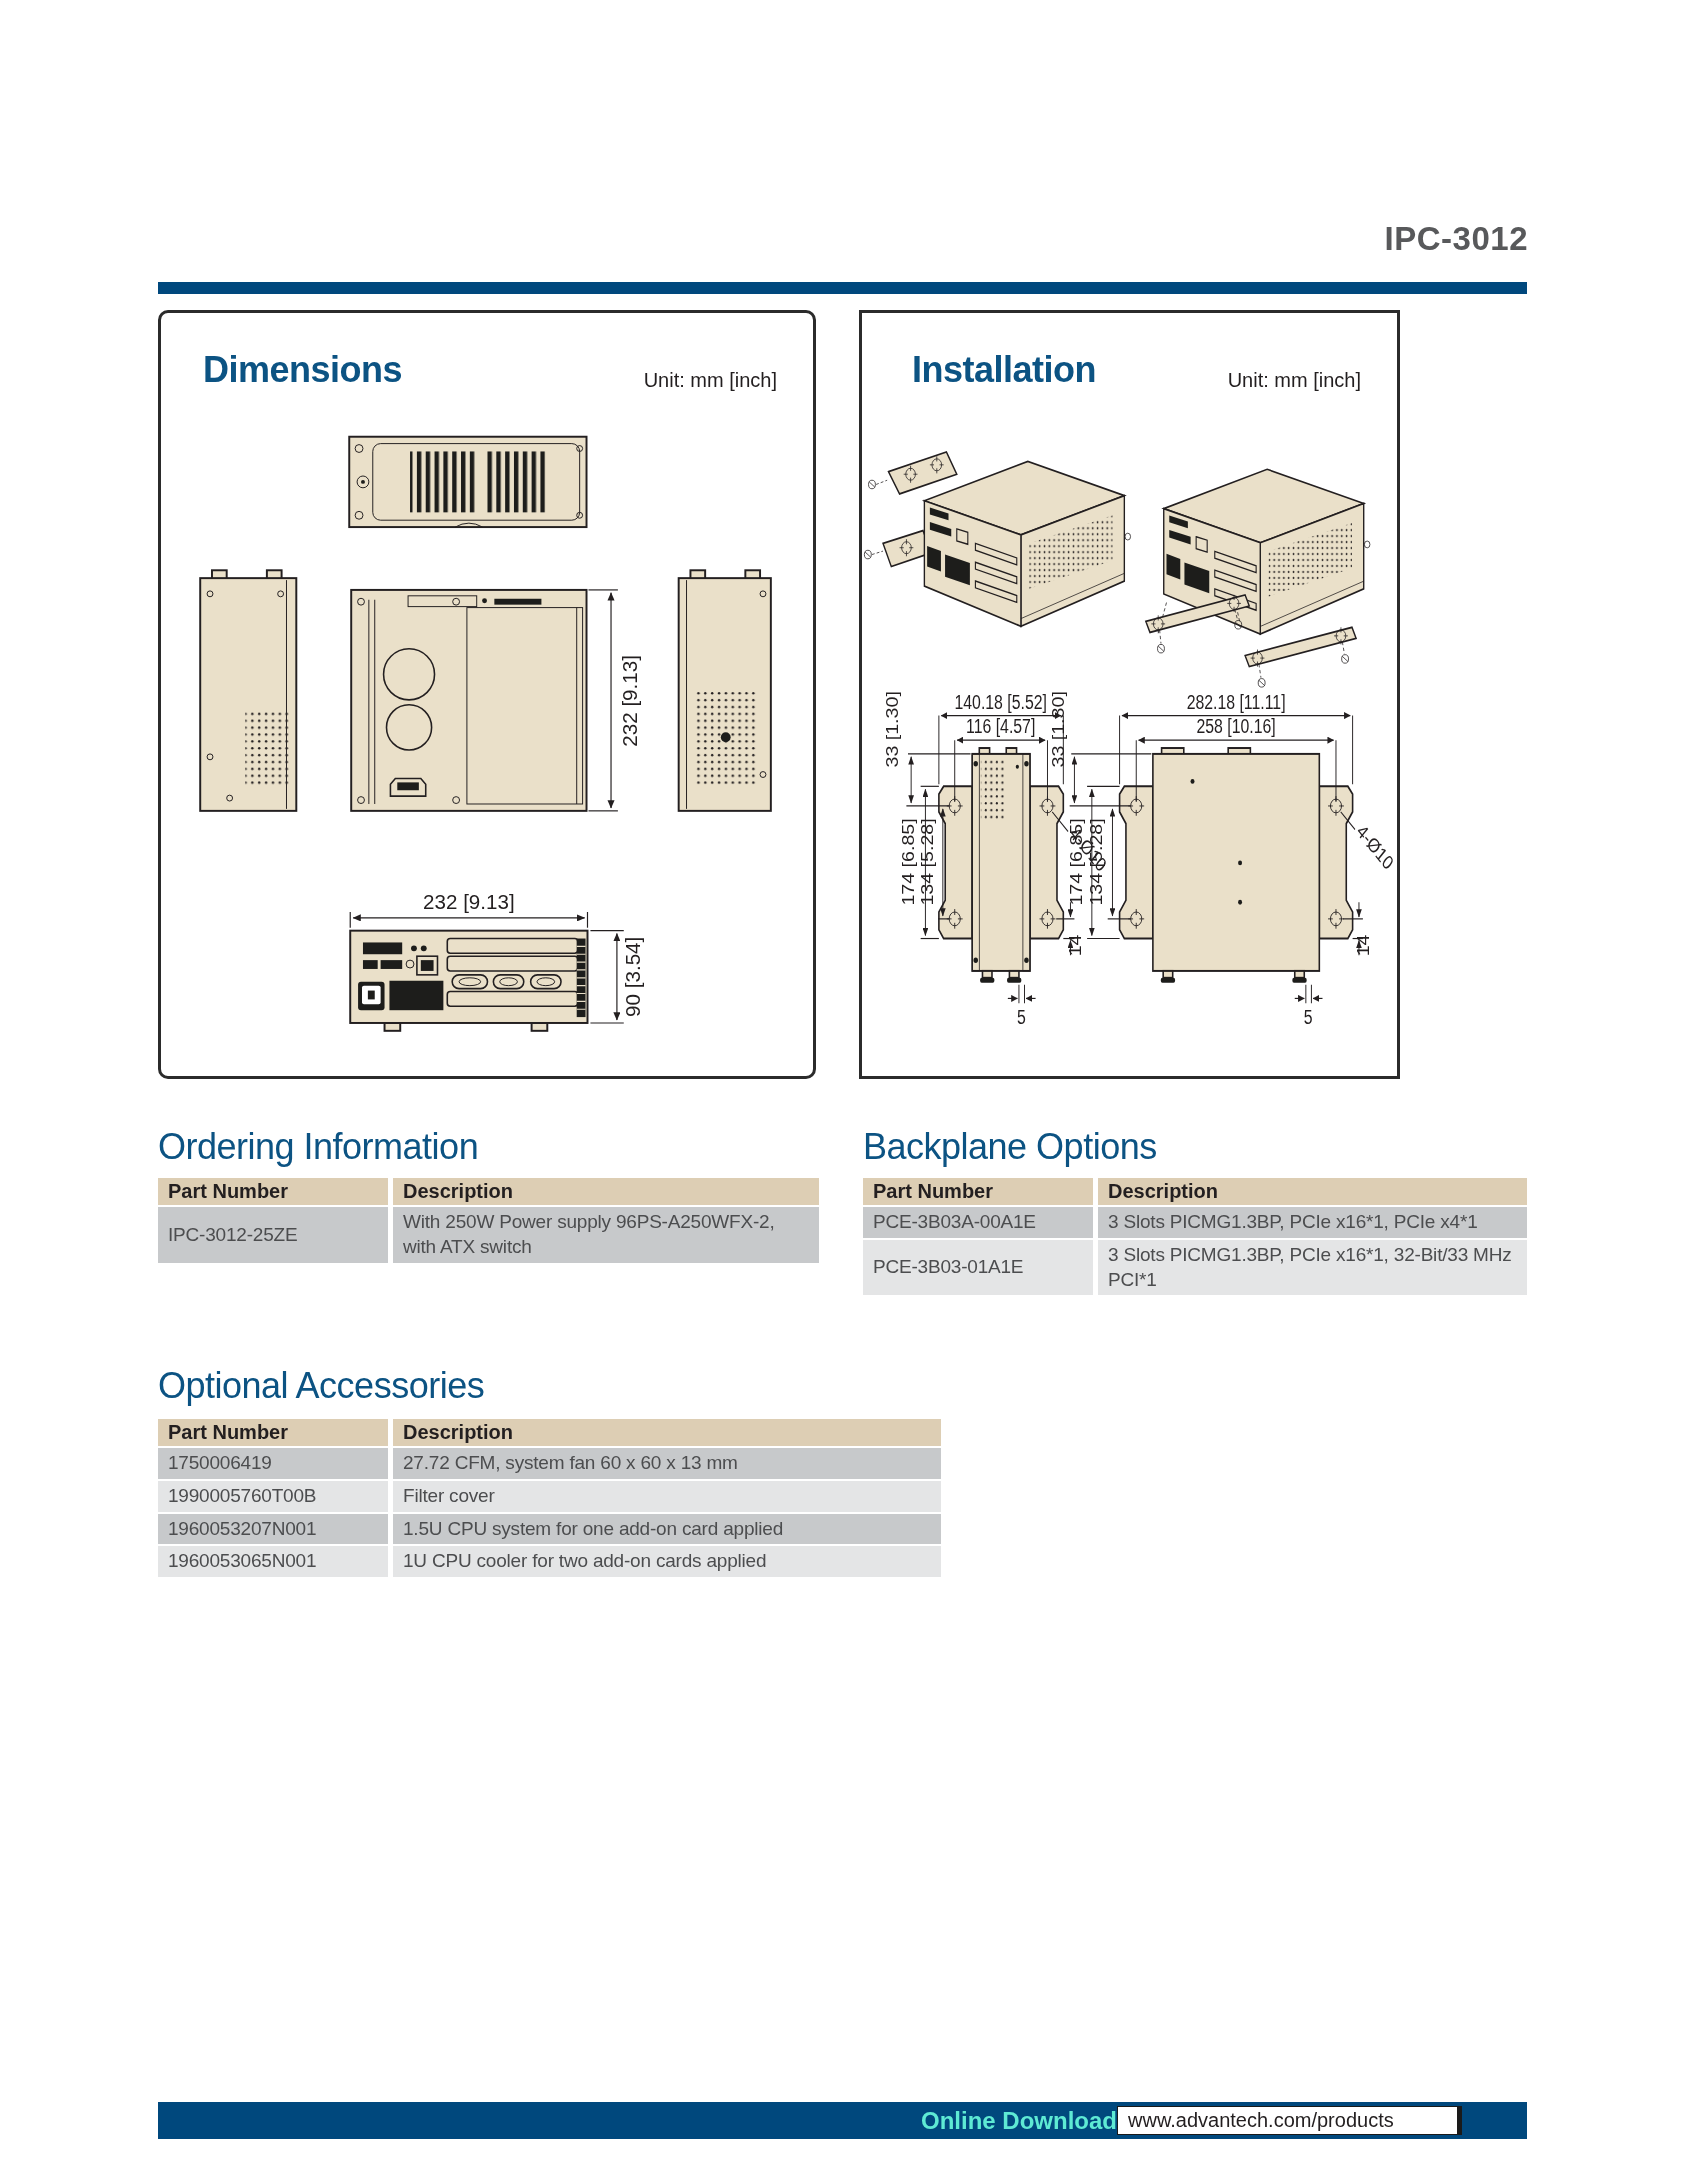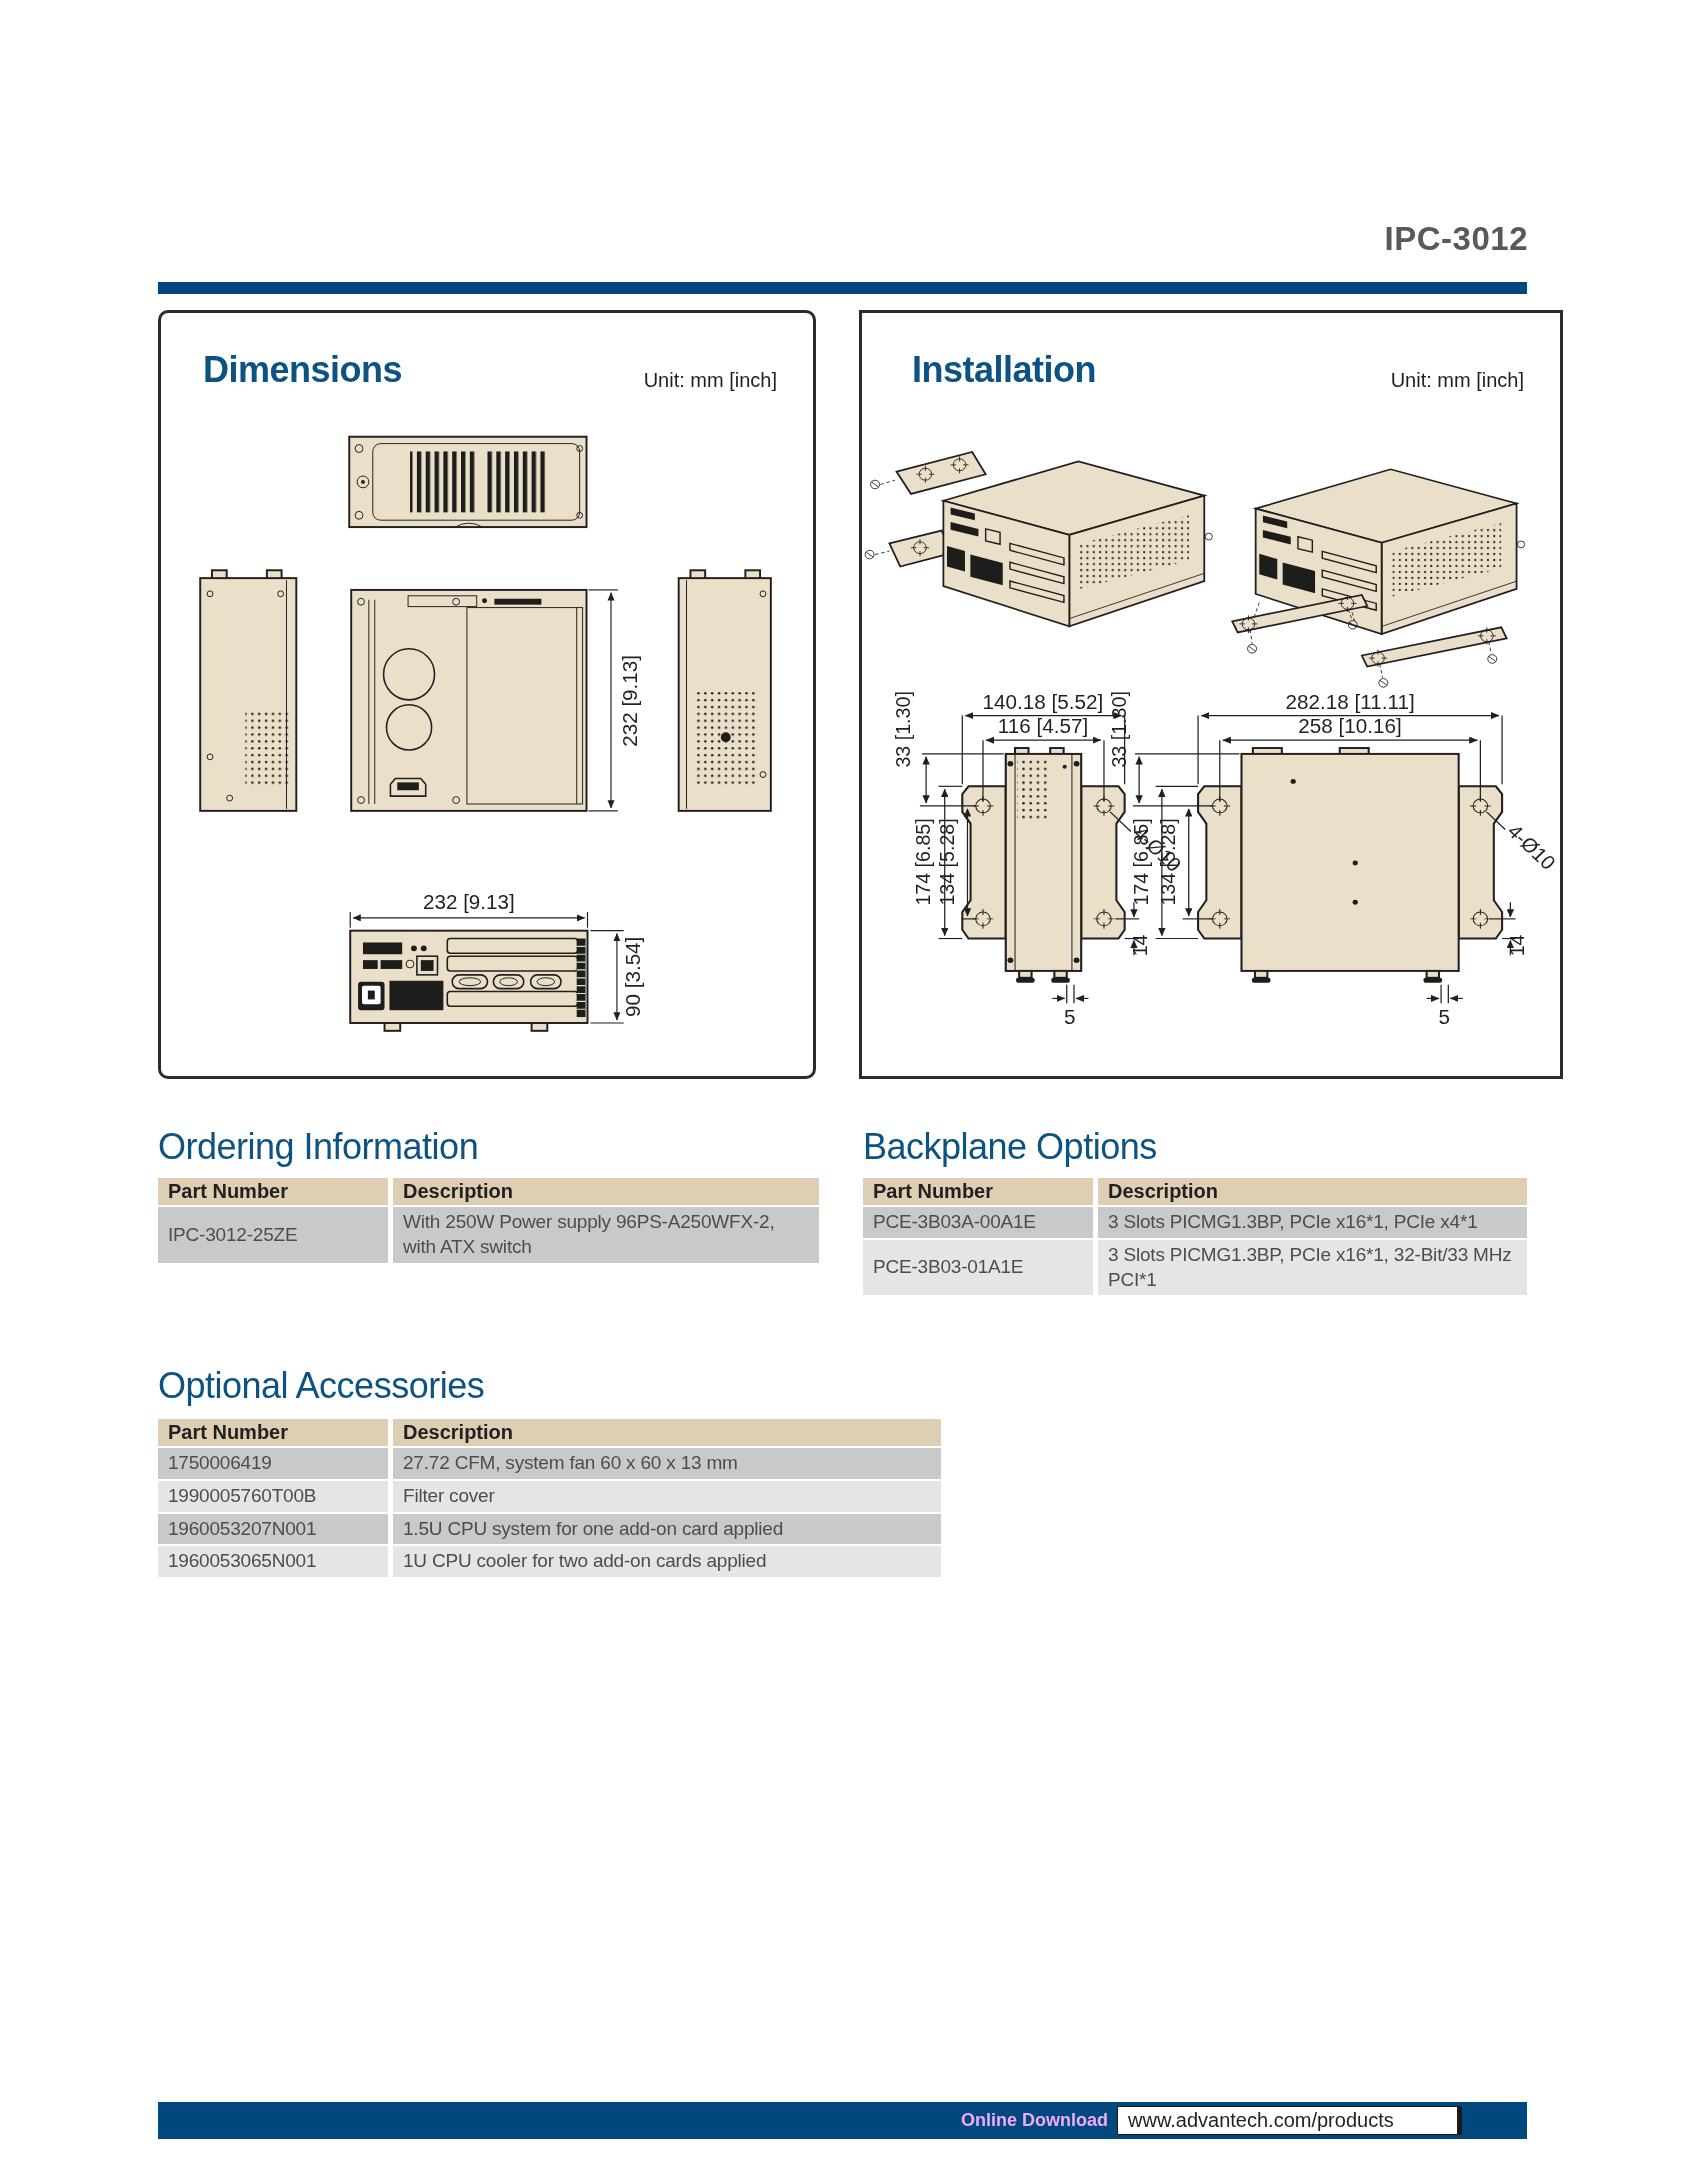--- a/index.html
+++ b/index.html
@@ -8,21 +8,21 @@
     --title-gray:#58595b; --ink:#231f20;
   }
   html,body{margin:0;padding:0;background:#fff;}
   #page{position:relative;width:1683px;height:2178px;background:#fff;overflow:hidden;
         font-family:"Liberation Sans",sans-serif;color:var(--ink);}
   .abs{position:absolute;}
   #product-id{top:220px;right:155px;font-size:33px;font-weight:bold;color:var(--title-gray);letter-spacing:0.5px;}
   #top-rule{left:158px;top:282px;width:1369px;height:12px;background:var(--bar-blue);}
   .panel{border:3px solid #2b2b2b;background:#fff;box-sizing:border-box;}
   #panel-dimensions{left:158px;top:310px;width:658px;height:769px;border-radius:10px;}
-  #panel-installation{left:859px;top:310px;width:704px;height:769px;}
+  #panel-installation{left:859px;top:310px;width:541px;height:769px;}
   .panel-title{position:absolute;left:42px;top:36px;font-size:36px;font-weight:bold;color:var(--accent-blue);letter-spacing:-0.5px;}
   #panel-installation .panel-title{left:50px;}
   .unit-label{position:absolute;top:56px;right:36px;font-size:20px;color:var(--ink);}
   .panel-svg{position:absolute;left:0;top:0;width:100%;height:100%;}
   
   .bg{fill:var(--drawing-beige);stroke:var(--ink);stroke-width:2;}
   .ln{fill:none;stroke:var(--ink);stroke-width:1.6;}
   .thin{fill:none;stroke:var(--ink);stroke-width:1;}
   .dk{fill:#1d1d1b;stroke:none;}
   .dim{fill:none;stroke:var(--ink);stroke-width:1.2;}
@@ -40,21 +40,21 @@
   .th{background:var(--header-tan);font-weight:bold;color:var(--ink);font-size:20px;
       padding:2px 10px;display:flex;align-items:center;min-height:27px;box-sizing:border-box;}
   .td{background:var(--row-gray-dark);font-size:19px;color:#4c4d4f;padding:3px 10px;
       display:flex;align-items:center;min-height:26px;box-sizing:border-box;letter-spacing:-0.2px;line-height:1.3;}
   .td.light{background:var(--row-gray-light);}
   .td.desc{padding-right:19px;}
   #sec-backplane .td.desc{padding-right:12px;}
   
   #footer-bar{left:158px;top:2102px;width:1369px;height:37px;background:var(--bar-blue);
       display:flex;align-items:center;justify-content:flex-end;padding-right:65px;box-sizing:border-box;}
-  #footer-label{color:#f0abfc;font-weight:bold;font-size:18px;margin-right:9px;white-space:nowrap;}
+  #footer-label{color:#5eead4;font-weight:bold;font-size:24px;white-space:nowrap;}
   #footer-url-box{background:#fff;border:1px solid #1a1a1a;border-right-width:5px;height:29px;width:345px;
       box-sizing:border-box;display:flex;align-items:center;padding:0 10px;}
   #footer-url-box span{font-size:20px;color:var(--ink);white-space:nowrap;}
 </style>
 </head>
 <body>
 
 <div id="page">
 
   <div class="abs" id="product-id">IPC-3012</div>

